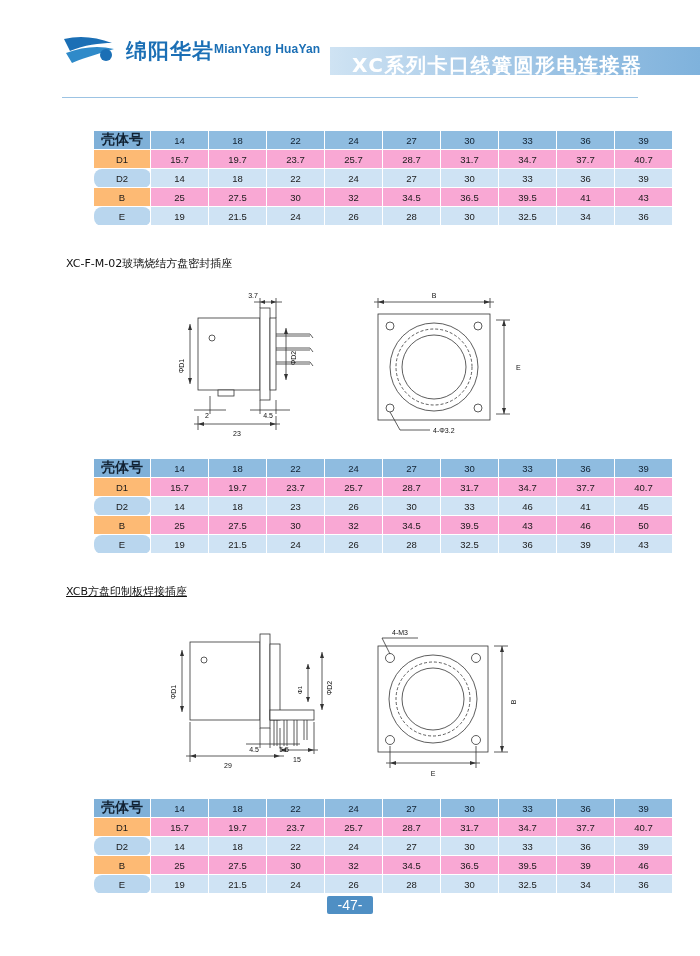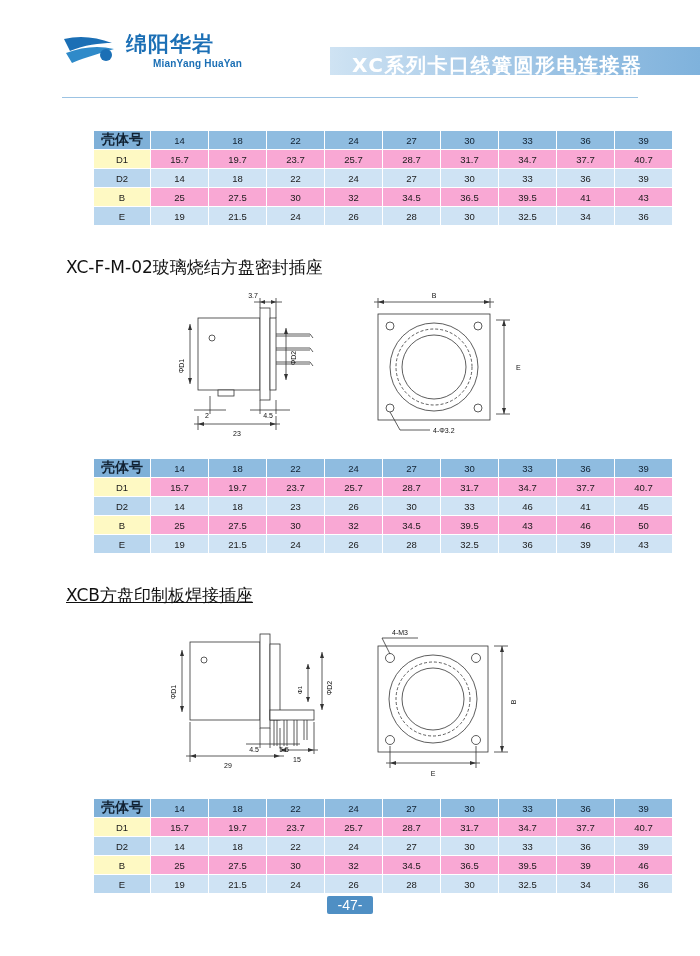--- a/index.html
+++ b/index.html
@@ -40,39 +40,39 @@
   }
   .logo-mark {
     width: 56px;
     height: 36px;
     position: relative;
     margin-right: 8px;
   }
   .logo-mark svg { display: block; }
   .logo-text {
     display: flex;
-    flex-direction: column;
+    flex-direction: row;
     justify-content: center;
+    text-align: center;
   }
   .logo-cn {
     font-family: "DejaVu Sans", sans-serif;
     font-size: 21px;
     font-weight: bold;
     color: #1b6fb5;
     letter-spacing: 1px;
     line-height: 1.05;
   }
   .logo-en {
     font-family: "Liberation Sans", sans-serif;
-    font-size: 10px;
+    font-size: 12px;
     font-weight: bold;
     color: #1b6fb5;
     letter-spacing: 0.2px;
     margin-top: 2px;
-    margin-left: 27px;
   }
   .header-bar {
     position: absolute;
     left: 330px;
     top: 47px;
     width: 370px;
     height: 28px;
     background: linear-gradient(to right, #cfe3f3 0%, #a9cbe8 40%, #7fb2dc 100%);
   }
   .header-title {
@@ -92,21 +92,21 @@
     top: 97px;
     width: 576px;
     height: 1px;
     background: #9cc3e3;
   }
 
   
   .section-title {
     position: absolute;
     font-family: "DejaVu Sans", sans-serif;
-    font-size: 17px;
+    font-size: 11px;
     color: #111;
     white-space: nowrap;
   }
 
   
   .spec-table {
     position: absolute;
     border-collapse: collapse;
     font-family: "Liberation Sans", sans-serif;
     font-size: 9.5px;
@@ -133,22 +133,22 @@
     font-family: "Liberation Sans", sans-serif;
     font-weight: normal;
     font-size: 9.5px;
   }
   .spec-table td.rowlabel {
     background: #cfe3f4;
     font-size: 9.5px;
   }
   .spec-table tr.odd td { background: #f9a8d4; }
   .spec-table tr.even td { background: #cfe3f4; }
-  .spec-table tr.odd td.rowlabel { background: #fef9c3; }
-  .spec-table tr.even td.rowlabel { background: #b9d6ee; }
+  .spec-table tr.odd td.rowlabel { background: #fdba74; }
+  .spec-table tr.even td.rowlabel { background: #b9d6ee; border-radius: 8px; }
 
   .col-label { width: 56px; }
   .col-val { width: 57px; }
 
   
   .drawing {
     position: absolute;
   }
   .drawing svg { display: block; }
 

